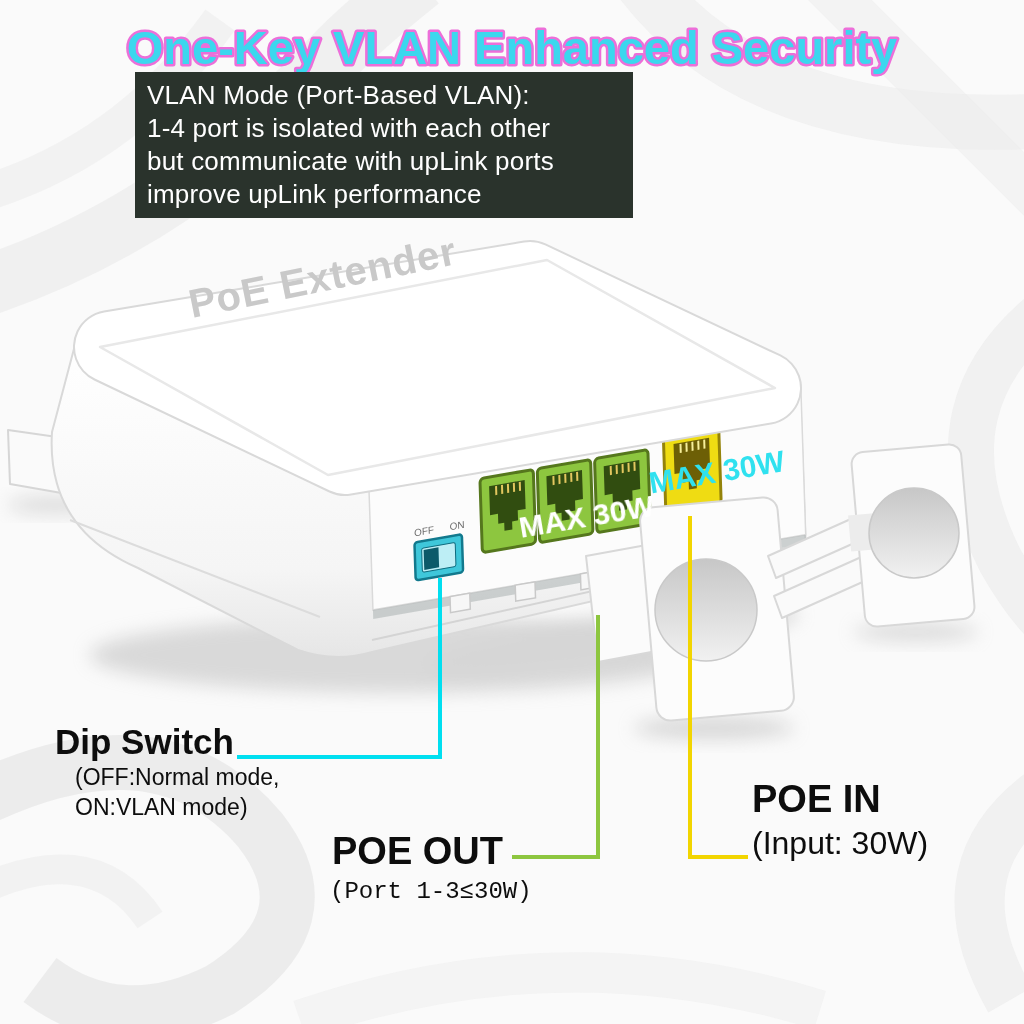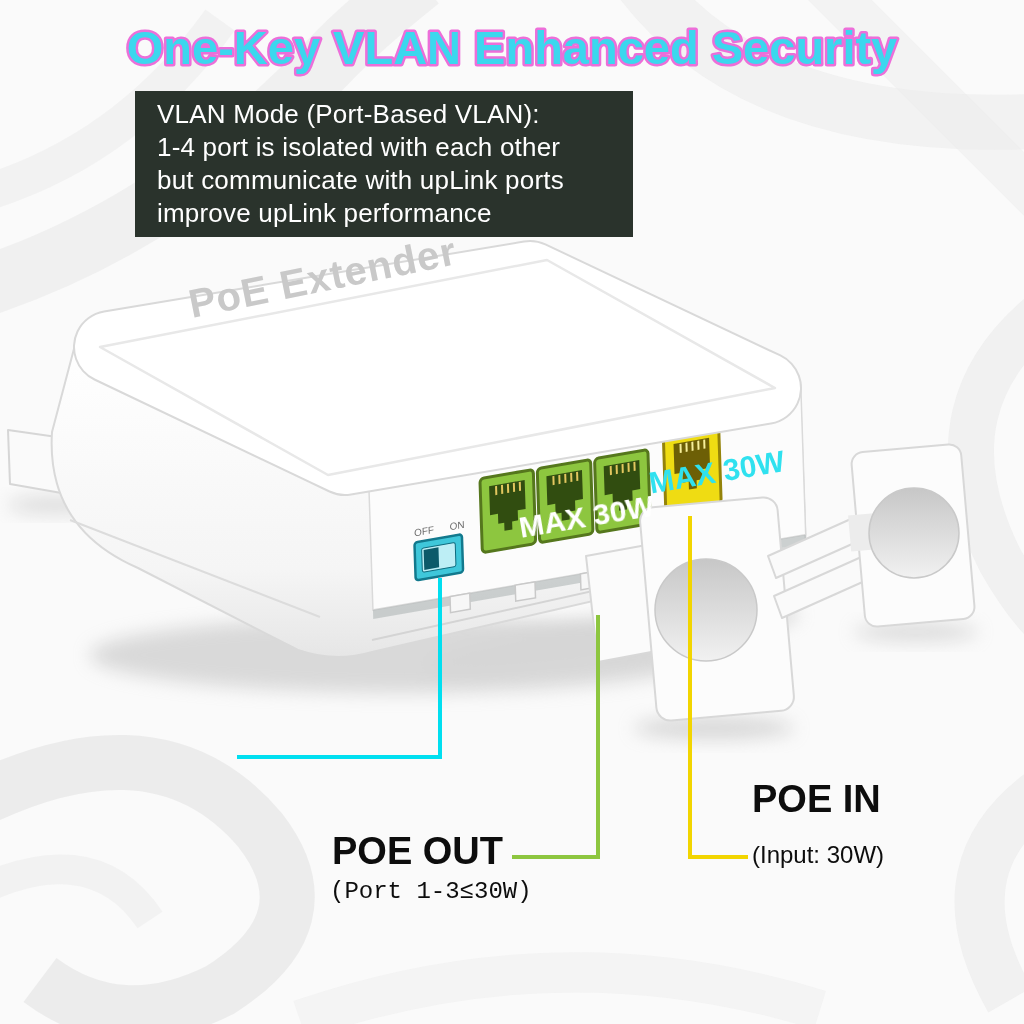--- a/index.html
+++ b/index.html
@@ -2,36 +2,36 @@
 <html><head>
 <meta charset="utf-8">
 <style>
   *{box-sizing:border-box;}
   body{margin:0;background:#ffffff;font-family:"Liberation Sans",sans-serif;}
   .stage{position:relative;width:1024px;height:1024px;overflow:hidden;background:#fafafa;}
   .scene{position:absolute;left:0;top:0;width:100%;height:100%;}
   svg text{font-family:"Liberation Sans",sans-serif;}
 
   .info-box{
-    position:absolute;left:135px;top:91px;width:498px;
+    position:absolute;left:135px;top:72px;width:498px;
     background:#2a332c;color:#ffffff;
-    padding:7px 22px;font-size:26px;line-height:33px;letter-spacing:.2px;
+    padding:7px 12px;font-size:26px;line-height:33px;letter-spacing:.2px;
   }
   .info-line{white-space:nowrap;}
 
   .callout-label{position:absolute;color:#0d0d0d;}
   #dip-label{left:55px;top:722px;}
   #dip-label .c-title{font-size:35px;font-weight:bold;}
   #dip-label .c-sub{font-size:23px;line-height:30px;margin-left:20px;white-space:nowrap;}
 
   #poeout-label{left:332px;top:830px;}
   #poein-label{left:752px;top:778px;}
   .t-big{font-size:38px;font-weight:bold;}
   #poeout-label .c-sub{font-size:24px;margin-top:5px;margin-left:-2px;white-space:nowrap;font-family:Liberation Mono, monospace;}
-  #poein-label .c-sub{font-size:24px;margin-top:20px;white-space:nowrap;}
+  #poein-label .c-sub{font-size:32px;margin-top:4px;white-space:nowrap;}
 </style>
 </head>
 <body>
 
 <div class="stage">
 
 <svg class="scene" viewBox="0 0 1024 1024">
   <defs>
     <linearGradient id="bodyGrad" x1="0" y1="0" x2="0" y2="1">
       <stop offset="0" stop-color="#ffffff"></stop>
@@ -175,20 +175,25 @@
   <text x="512" y="64" text-anchor="middle" font-size="47" font-weight="bold" fill="#3bd7ee" stroke="#ec6fd9" stroke-width="5" stroke-linejoin="round" paint-order="stroke">One-Key VLAN Enhanced Security</text>
 </svg>
 
 <div class="info-box">
   <div class="info-line">VLAN Mode (Port-Based VLAN):</div>
   <div class="info-line">1-4 port is isolated with each other</div>
   <div class="info-line">but communicate with upLink ports</div>
   <div class="info-line">improve upLink performance</div>
 </div>
 
+<div class="callout-label" id="dip-label">
+  <div class="c-title">Dip Switch</div>
+  <div class="c-sub">(OFF:Normal mode,</div>
+  <div class="c-sub">ON:VLAN mode)</div>
+</div>
 
 <div class="callout-label" id="poeout-label">
   <div class="c-title t-big">POE OUT</div>
   <div class="c-sub">(Port 1-3≤30W)</div>
 </div>
 
 <div class="callout-label" id="poein-label">
   <div class="c-title t-big">POE IN</div>
   <div class="c-sub">(Input: 30W)</div>
 </div>

